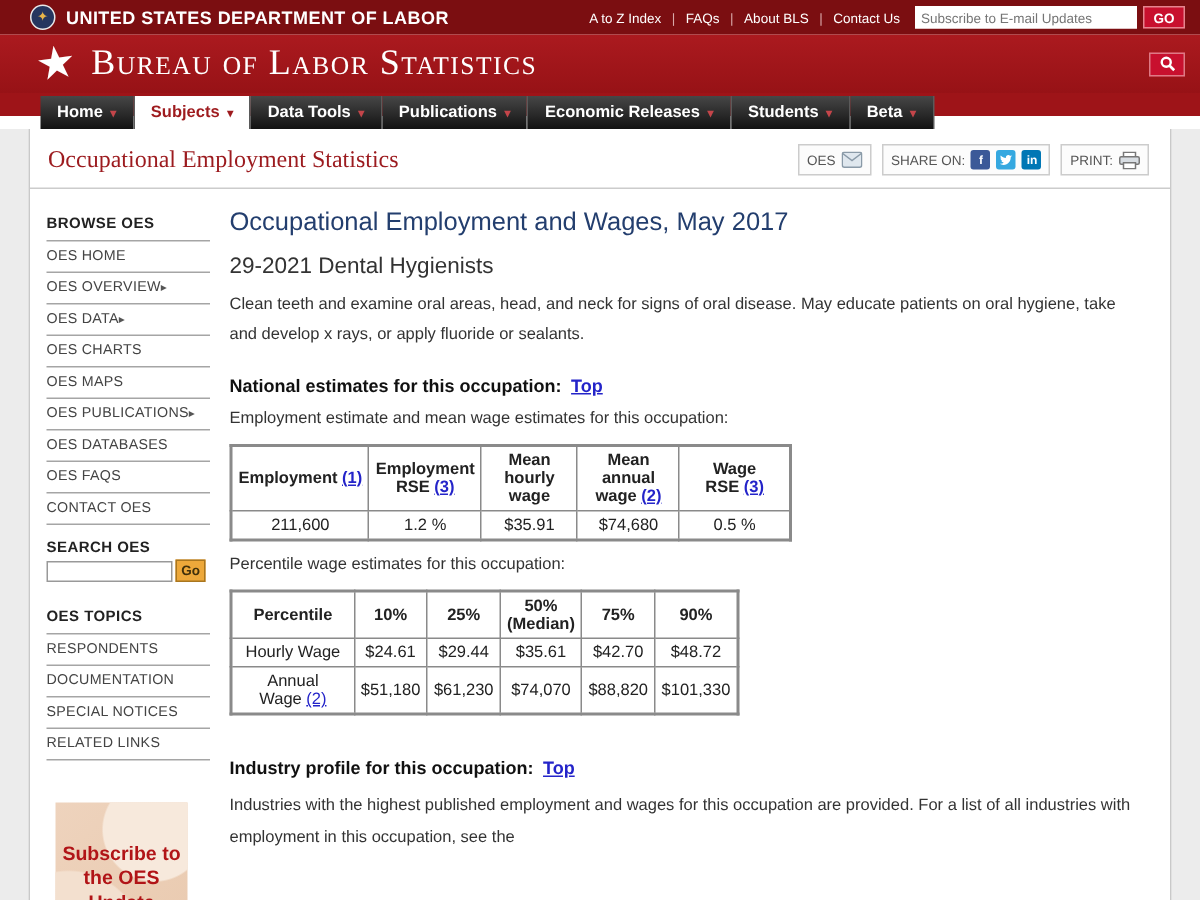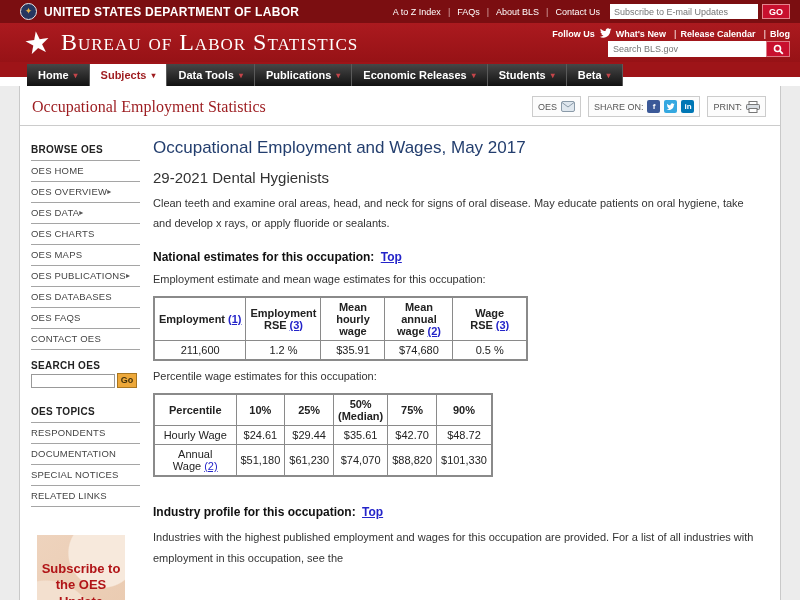--- a/index.html
+++ b/index.html
@@ -105,31 +105,21 @@
     <a>Contact Us</a>
   </div>
   <input class="sub-input" placeholder="Subscribe to E-mail Updates" style="">
   <button class="go-btn">GO</button>
 </div>
 
 <div class="band">
   <div class="bls-star"><span>★</span></div>
   <div class="bls-title">Bureau of Labor Statistics</div>
   <div class="band-right">
-    <div class="follow">
-      <a class="fl">Follow Us</a>
-      <svg width="13" height="11" viewBox="0 0 12 10">
-          <path fill="#fff" d="M11.6 1.2c-.4.2-.8.3-1.2.4.4-.3.8-.7.9-1.2-.4.3-.9.4-1.4.5C9.5.4 8.9.1 8.3.1 7.1.1 6.1 1.1 6.1 2.3c0 .2 0 .3.1.5C4.4 2.7 2.7 1.8 1.6.5c-.2.3-.3.7-.3 1.1 0 .8.4 1.4 1 1.8-.4 0-.7-.1-1-.3 0 1.1.8 2 1.8 2.2-.2.1-.4.1-.6.1-.1 0-.3 0-.4-.1.3.9 1.1 1.5 2.1 1.6-.8.6-1.7 1-2.8 1H.6c1 .6 2.2 1 3.4 1 4.1 0 6.4-3.4 6.4-6.4v-.3c.5-.3.9-.7 1.2-1z"></path>
-        </svg>
-      <a class="fl">What's New</a>
-      <a class="fl">Release Calendar</a>
-      <a class="fl">Blog</a>
-    </div>
     <div class="search-row">
-      <input class="search-input" placeholder="Search BLS.gov" style="">
       <div class="search-btn">
         <svg width="11" height="11" viewBox="0 0 11 11">
             <circle cx="4.5" cy="4.5" r="3" fill="none" stroke="#fff" stroke-width="1.6"></circle>
             <line x1="6.8" y1="6.8" x2="9.8" y2="9.8" stroke="#fff" stroke-width="1.8"></line>
           </svg>
       </div>
     </div>
   </div>
 </div>
 

